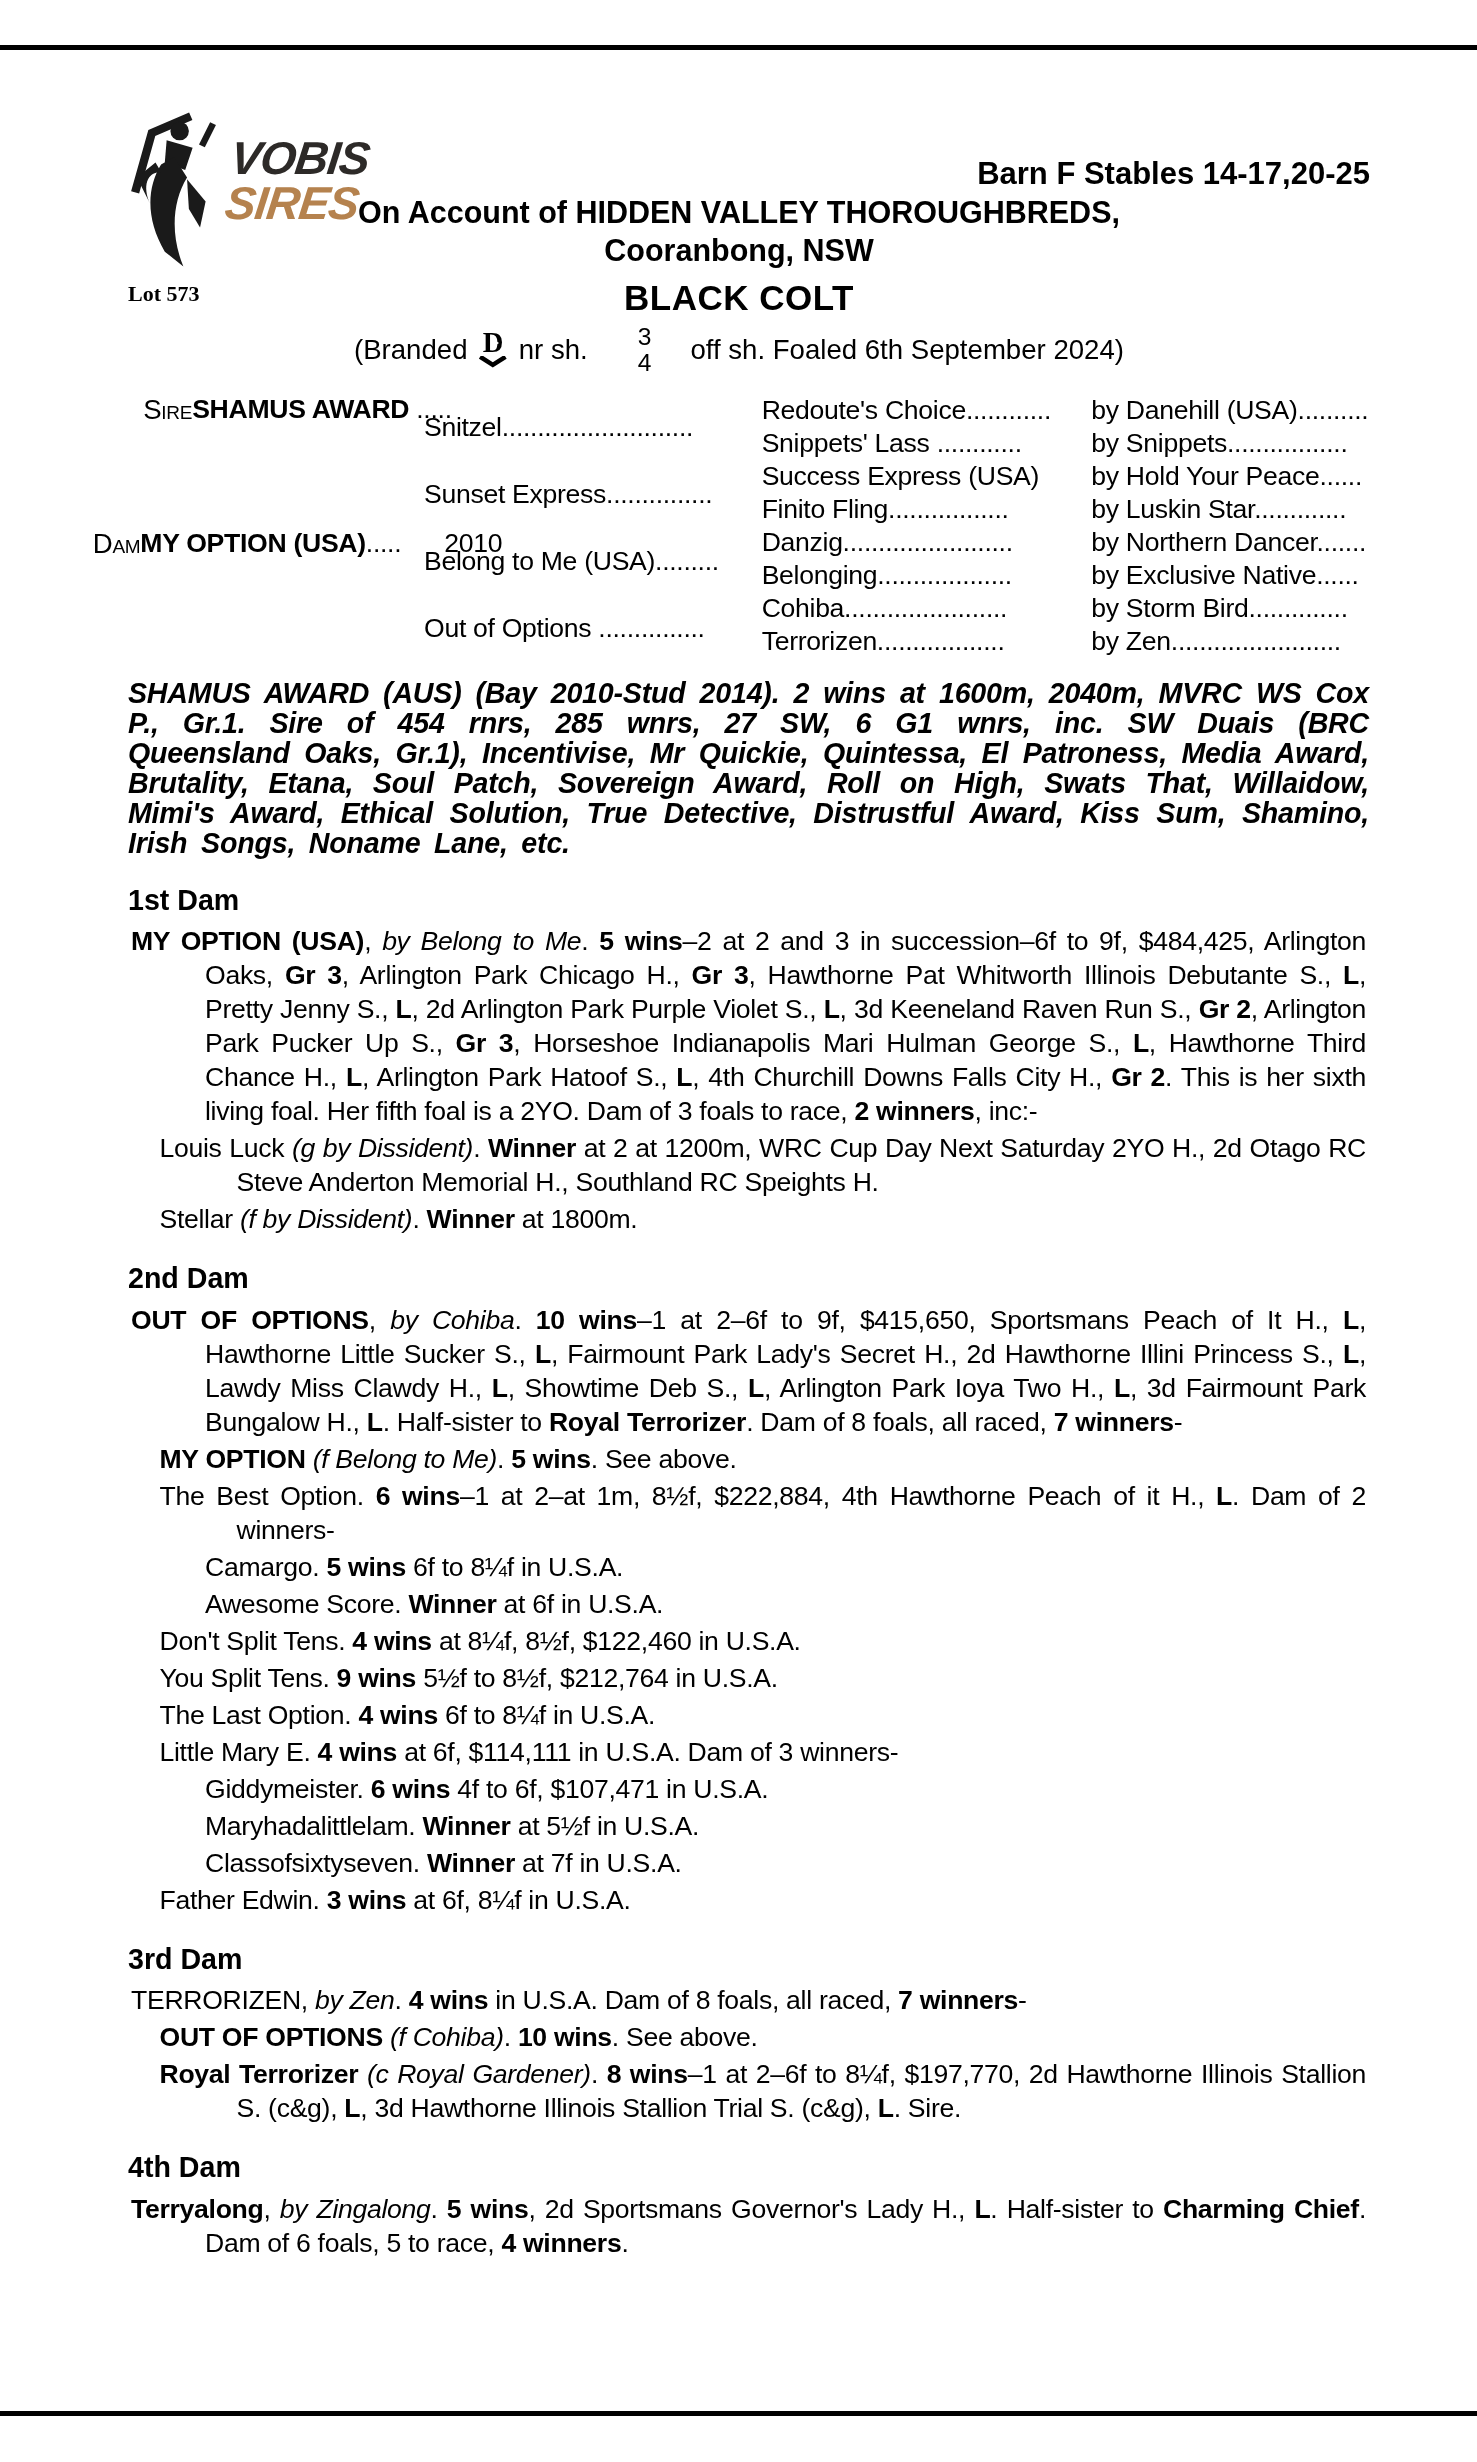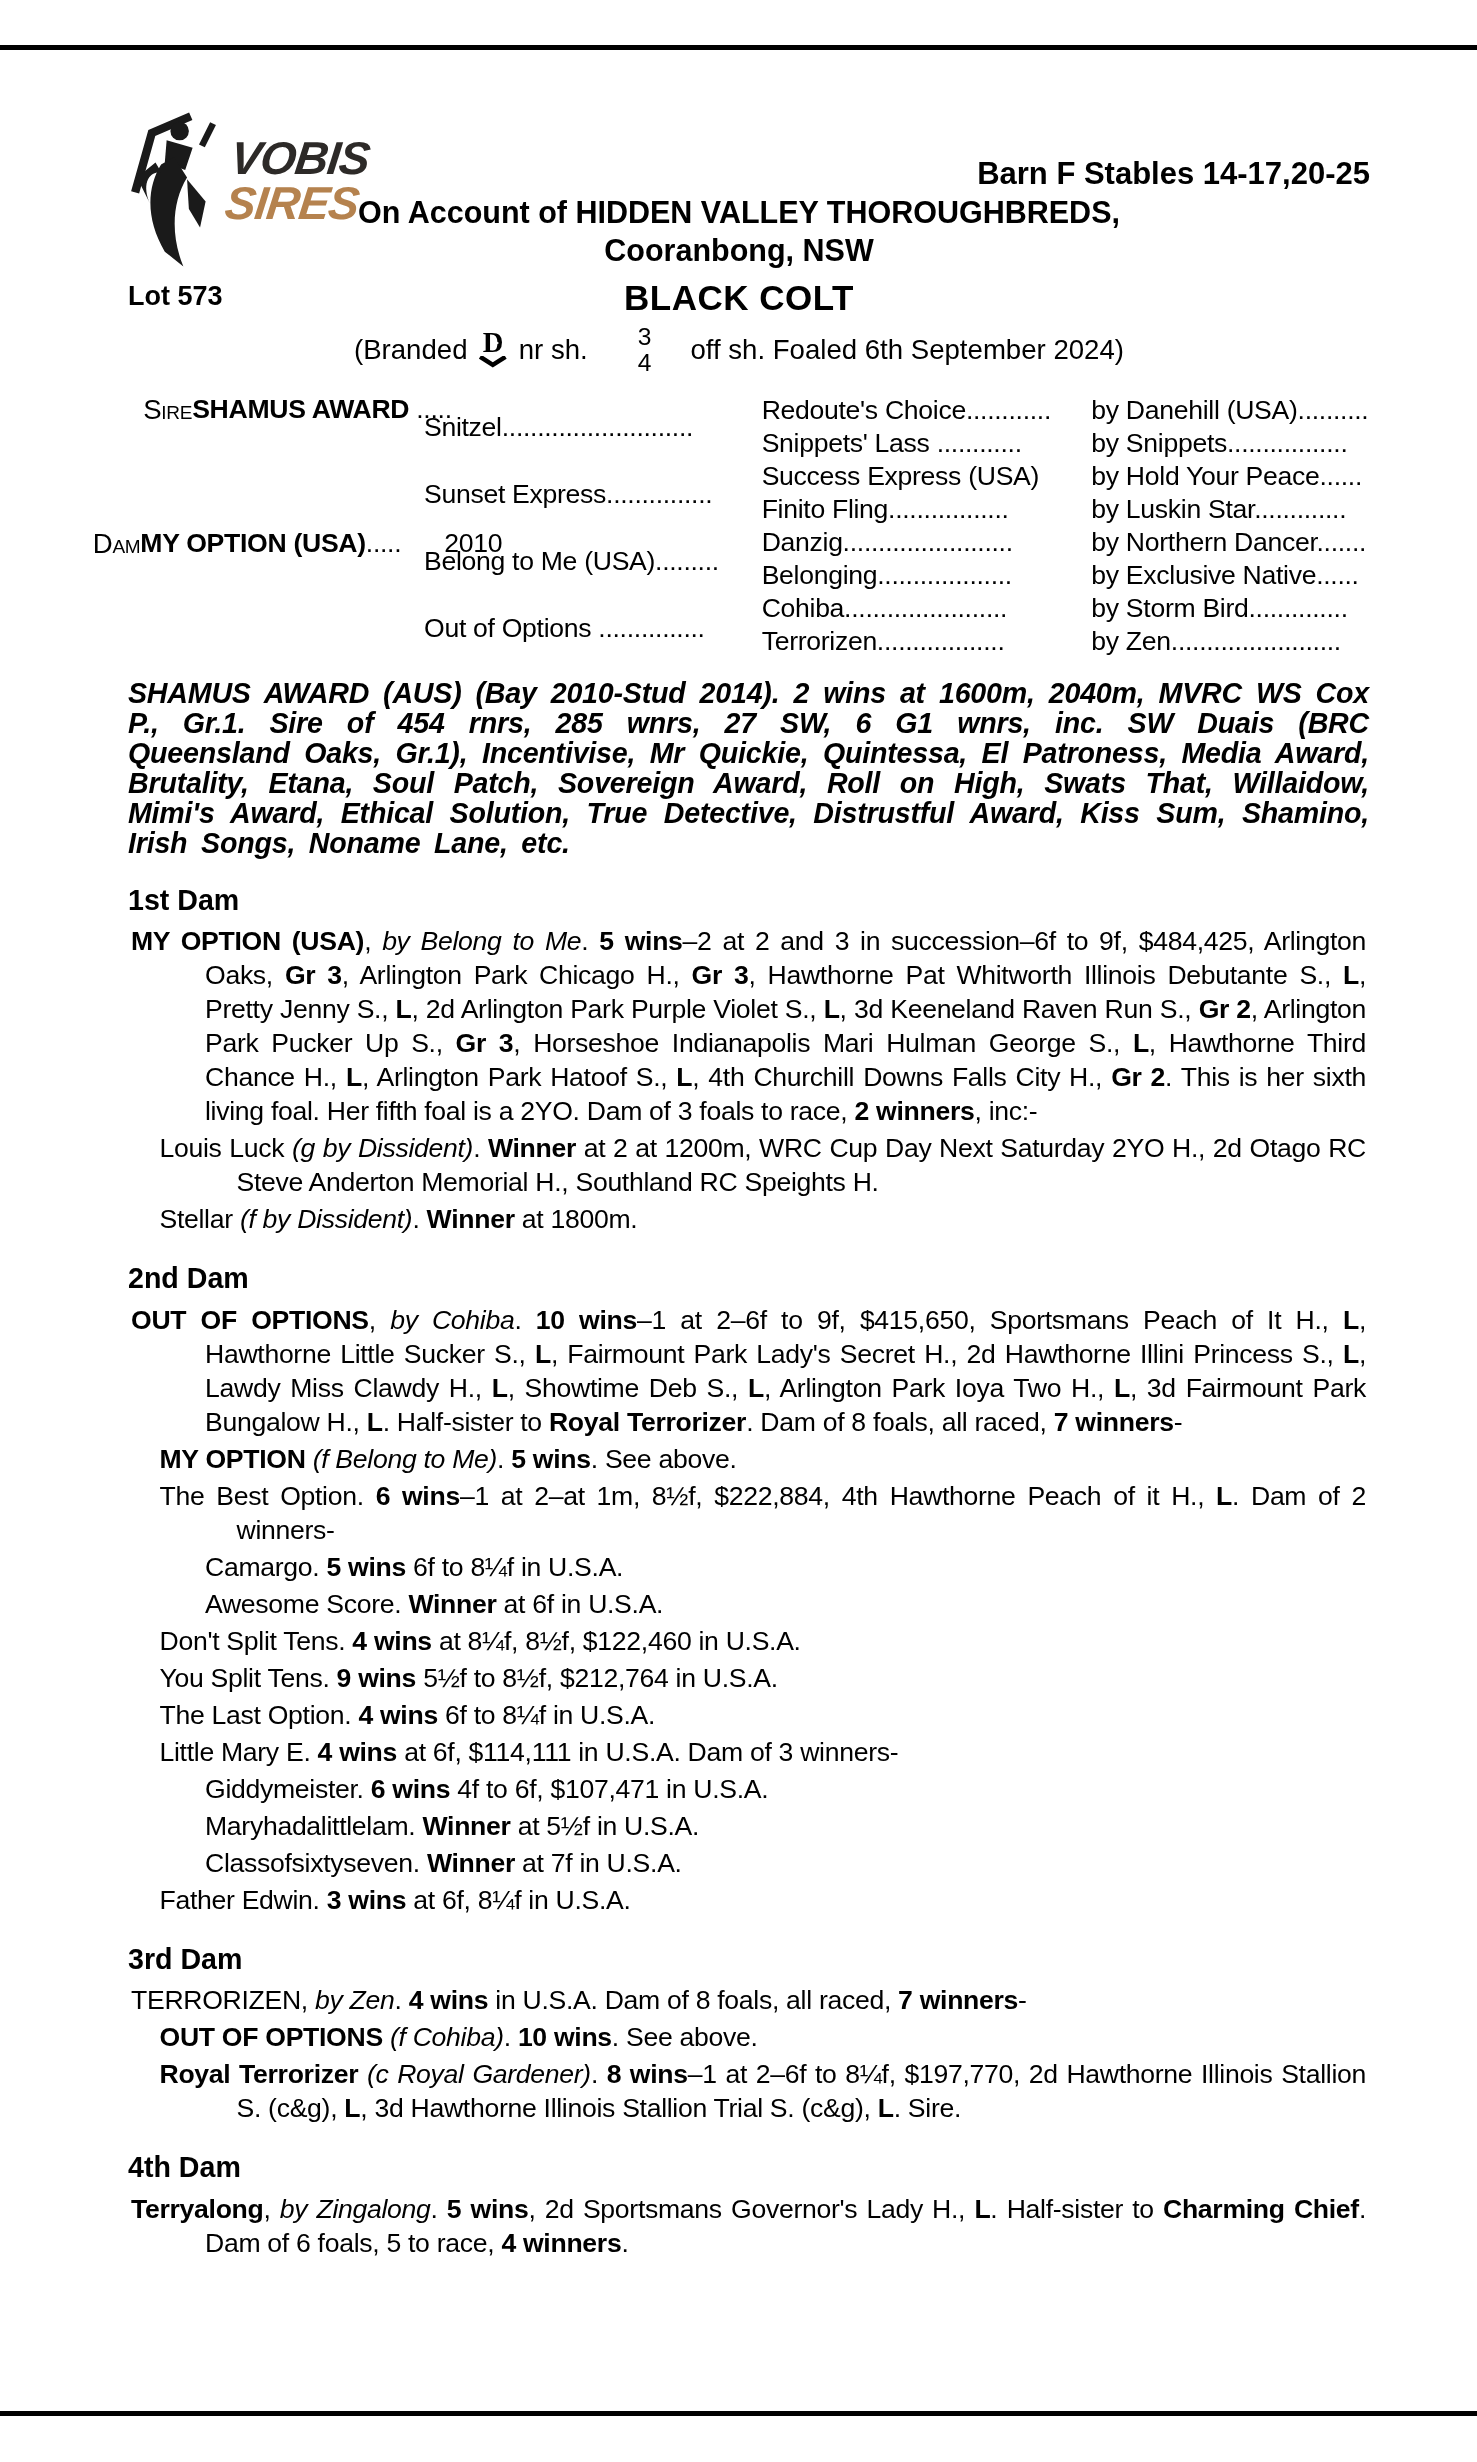--- a/index.html
+++ b/index.html
@@ -17,21 +17,21 @@
   .logo{position:absolute;left:124px;top:55px;display:flex;align-items:flex-start;}
   .logo-gfx{width:102px;height:169px;}
   .logo-text{display:flex;flex-direction:column;margin-left:2px;margin-top:31.5px;
     font-weight:bold;font-style:italic;transform:skewX(-7deg);letter-spacing:-1px;}
   .logo-vobis{font-size:46px;line-height:43px;color:#2d2a28;}
   .logo-sires{font-size:46px;line-height:47px;color:#b5824e;}
 
   .barn-line{position:absolute;top:106px;right:108px;font-weight:bold;font-size:31px;white-space:nowrap;}
   .account-line{position:absolute;top:145px;left:0;width:100%;text-align:center;font-weight:bold;font-size:30.5px;}
   .location-line{position:absolute;top:183px;left:0;width:100%;text-align:center;font-weight:bold;font-size:30.5px;}
-  .lot-label{position:absolute;top:231px;left:128px;font-weight:bold;font-size:27px;}
+  .lot-label{position:absolute;top:231px;left:128px;font-weight:bold;font-size:22px;font-family:Liberation Serif, serif;}
   .horse-title{position:absolute;top:228px;left:0;width:100%;text-align:center;font-weight:bold;font-size:35px;letter-spacing:0.5px;}
   .branded-line{position:absolute;top:274px;left:0;width:100%;display:flex;justify-content:center;align-items:center;font-size:27.6px;}
   .brand-mark{display:flex;flex-direction:column;align-items:center;margin:0 11.8px;}
   .brand-d{position:relative;font-weight:bold;font-size:28.6px;line-height:24.6px;font-family:"Liberation Serif",serif;}
   .brand-d::after{content:"";position:absolute;right:4.9px;top:7.9px;border-left:6.9px solid #fff;
     border-top:4.9px solid transparent;border-bottom:4.9px solid transparent;}
   .brand-chevron{margin-top:1px;}
   .brand-near{margin-right:50px;}
   .fraction{display:flex;flex-direction:column;align-items:center;font-size:24.6px;line-height:25.6px;margin-right:39px;}
 

